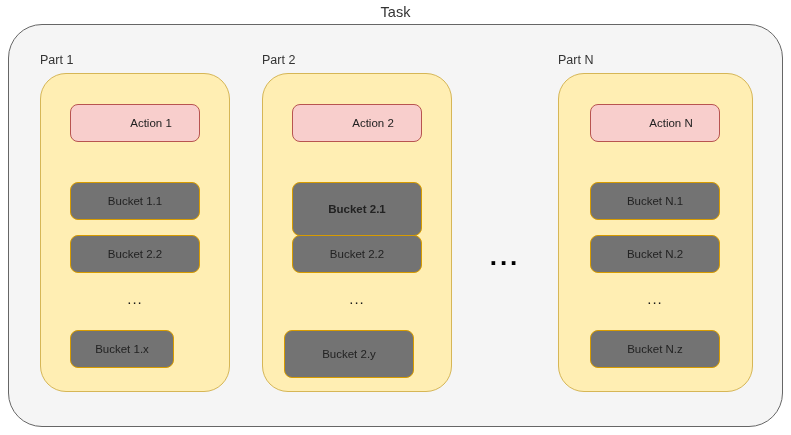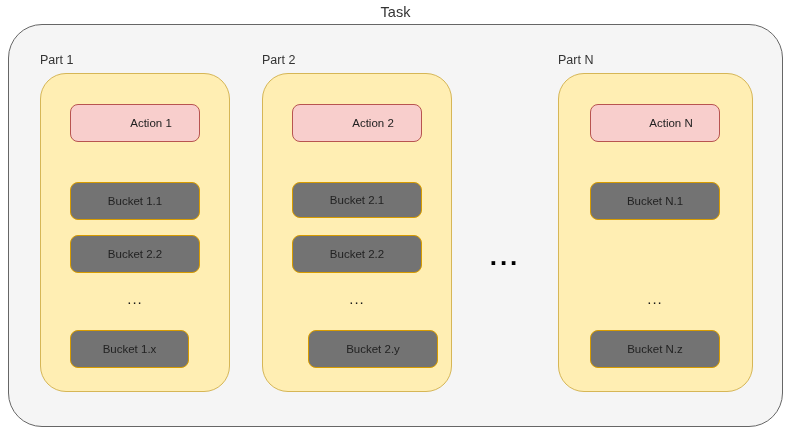--- a/index.html
+++ b/index.html
@@ -117,28 +117,28 @@
     color: #000000;
     line-height: 26px;
     white-space: nowrap;
   }
 
   
   #p1-action  { left: 70px; top: 104px; width: 130px; height: 38px; }
   #p1-b1      { left: 70px; top: 182px; width: 130px; height: 38px; }
   #p1-b2      { left: 70px; top: 235px; width: 130px; height: 38px; }
   #p1-dots    { left: 70px; top: 292px; width: 130px; }
-  #p1-bx      { left: 70px; top: 330px; width: 119px; height: 38px; }
+  #p1-bx      { left: 70px; top: 330px; width: 104px; height: 38px; }
 
   
   #p2-action  { left: 292px; top: 104px; width: 130px; height: 38px; }
-  #p2-b1      { left: 292px; top: 182px; width: 130px; height: 36px; }
+  #p2-b1      { left: 292px; top: 182px; width: 130px; height: 54px; font-weight: bold; }
   #p2-b2      { left: 292px; top: 235px; width: 130px; height: 38px; }
   #p2-dots    { left: 292px; top: 292px; width: 130px; }
-  #p2-by      { left: 308px; top: 330px; width: 130px; height: 38px; }
+  #p2-by      { left: 284px; top: 330px; width: 130px; height: 48px; }
 
   
   #pn-action  { left: 590px; top: 104px; width: 130px; height: 38px; }
   #pn-b1      { left: 590px; top: 182px; width: 130px; height: 38px; }
   #pn-b2      { left: 590px; top: 235px; width: 130px; height: 38px; }
   #pn-dots    { left: 590px; top: 292px; width: 130px; }
   #pn-bz      { left: 590px; top: 330px; width: 130px; height: 38px; }
 </style>
 </head>
 <body>
@@ -167,16 +167,17 @@
   <div class="ellipsis-inner" id="p2-dots">...</div>
   <div class="node bucket" id="p2-by">Bucket 2.y</div>
 
   <div class="ellipsis-big">...</div>
 
   <div class="part-title" id="part-n-title">Part N</div>
   <div class="part" id="part-n"></div>
 
   <div class="node action" id="pn-action">Action N</div>
   <div class="node bucket" id="pn-b1">Bucket N.1</div>
+  <div class="node bucket" id="pn-b2">Bucket N.2</div>
   <div class="ellipsis-inner" id="pn-dots">...</div>
   <div class="node bucket" id="pn-bz">Bucket N.z</div>
 
 </div>
 
 </body></html>

